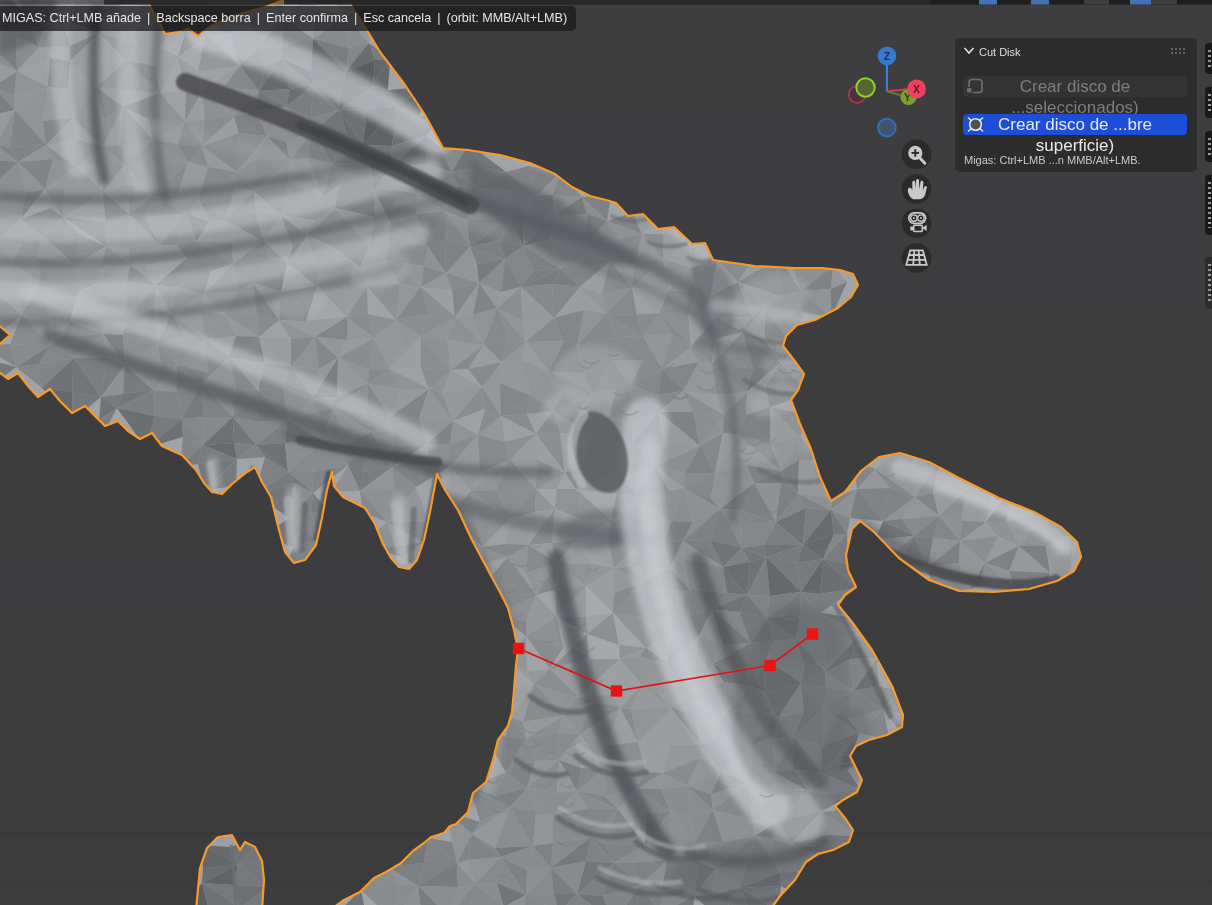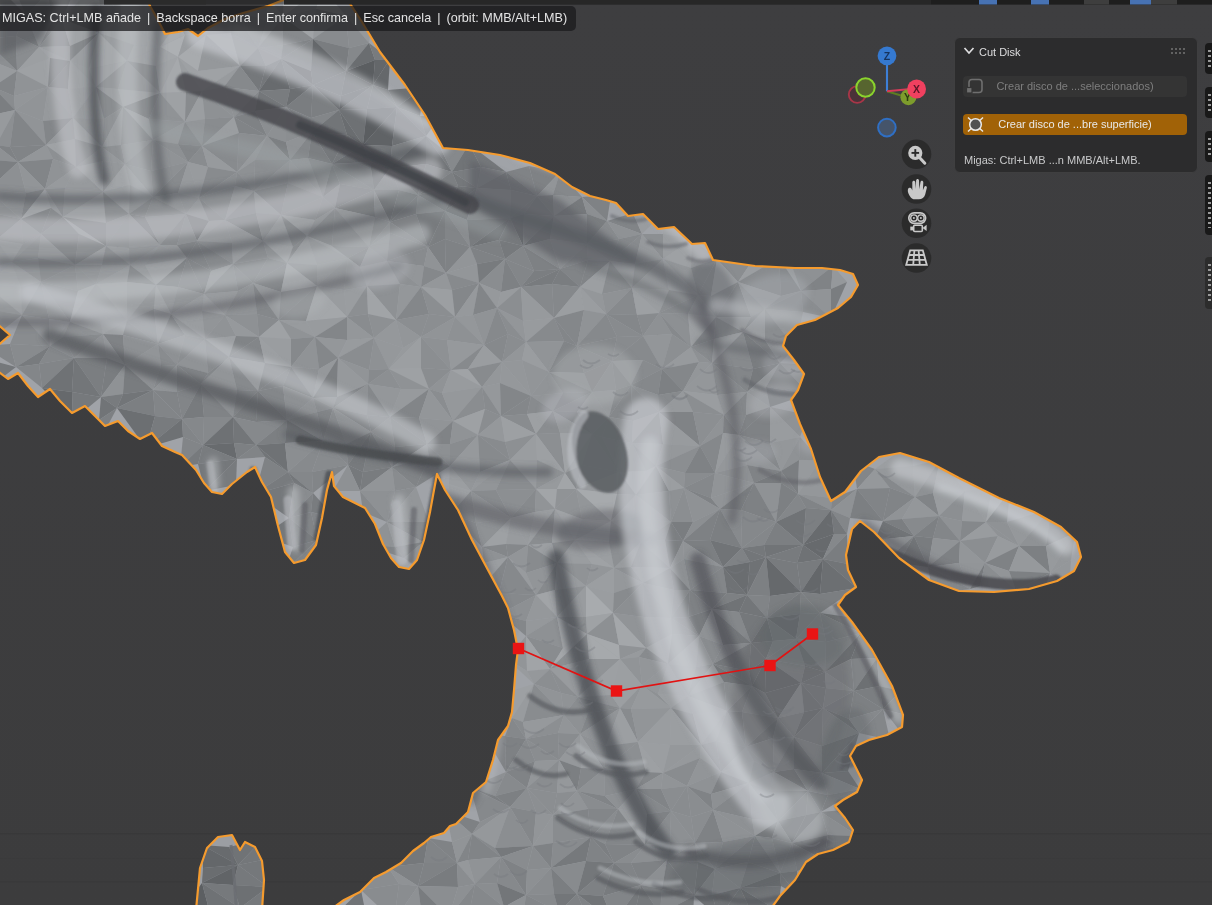--- a/index.html
+++ b/index.html
@@ -2,24 +2,24 @@
 <html><head><meta charset="utf-8">
 <style>
 html,body{margin:0;padding:0;background:#3d3d3d;width:1212px;height:905px;overflow:hidden;}
 *{box-sizing:border-box;font-family:"Liberation Sans",sans-serif;}
 #stage{position:relative;width:1212px;height:905px;background:linear-gradient(#3e3e40,#3c3c3d);overflow:hidden;}
 .hintbar{position:absolute;left:-8px;top:6px;height:25px;background:rgba(26,26,28,0.74);border-radius:5px;
  color:#e4e4e4;font-size:12.6px;line-height:25px;padding:0 9px 0 10px;white-space:nowrap;}
 .panel{position:absolute;left:954px;top:37px;width:244px;height:136px;background:rgba(44,44,45,0.96);
  border:1px solid #3f3f40;border-radius:6px;}
 .ptitle{position:absolute;left:24px;top:8px;color:#dededf;font-size:11px;}
-.btn{position:absolute;left:8px;width:224px;height:21px;border-radius:4px;font-size:11px;
+.btn{position:absolute;left:8px;width:224px;height:21px;border-radius:4px;font-size:17px;
  text-align:center;line-height:21px;}
 .btn1{top:38px;background:#343434;color:#7e7e7e;}
-.btn2{top:76px;background:#a16207;color:#e9e9e9;}
+.btn2{top:76px;background:#1d4ed8;color:#e9e9e9;}
 .pcap{position:absolute;left:9px;top:116px;color:#c9cacb;font-size:11px;}
 .tab{position:absolute;left:1205px;width:14px;background:#191919;border-radius:4px 0 0 4px;}
 .tab::before{content:'';position:absolute;left:3px;top:7px;bottom:7px;width:3px;
  background:repeating-linear-gradient(#9a9a9a 0 2px,rgba(0,0,0,0) 2px 5px);}
 </style></head>
 <body>
 <div id="stage">
 <svg width="1212" height="905" viewBox="0 0 1212 905" style="position:absolute;left:0;top:0">
   <defs>
     <clipPath id="silc">

